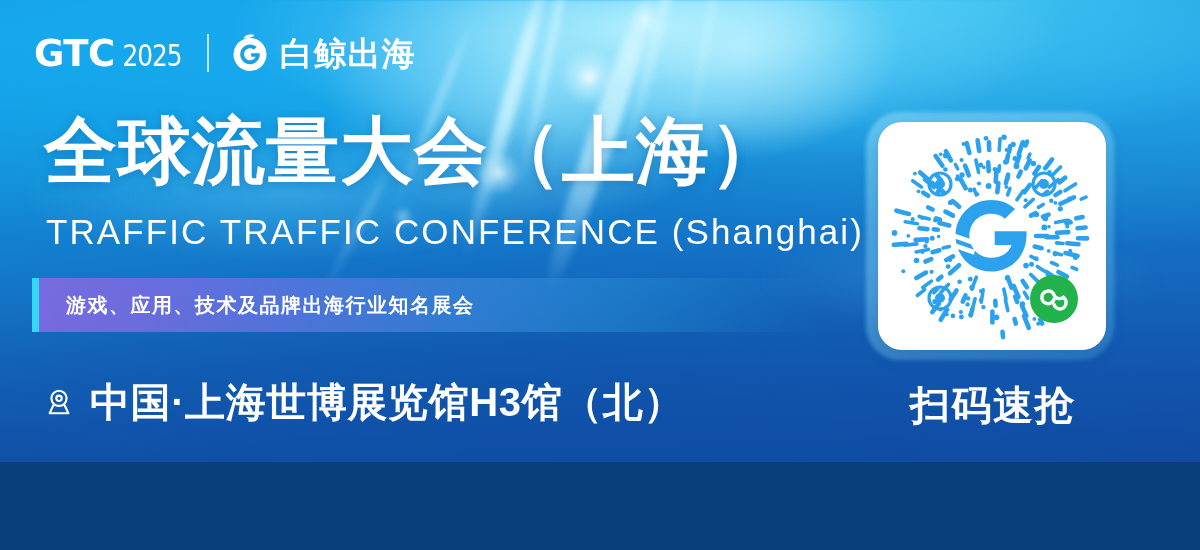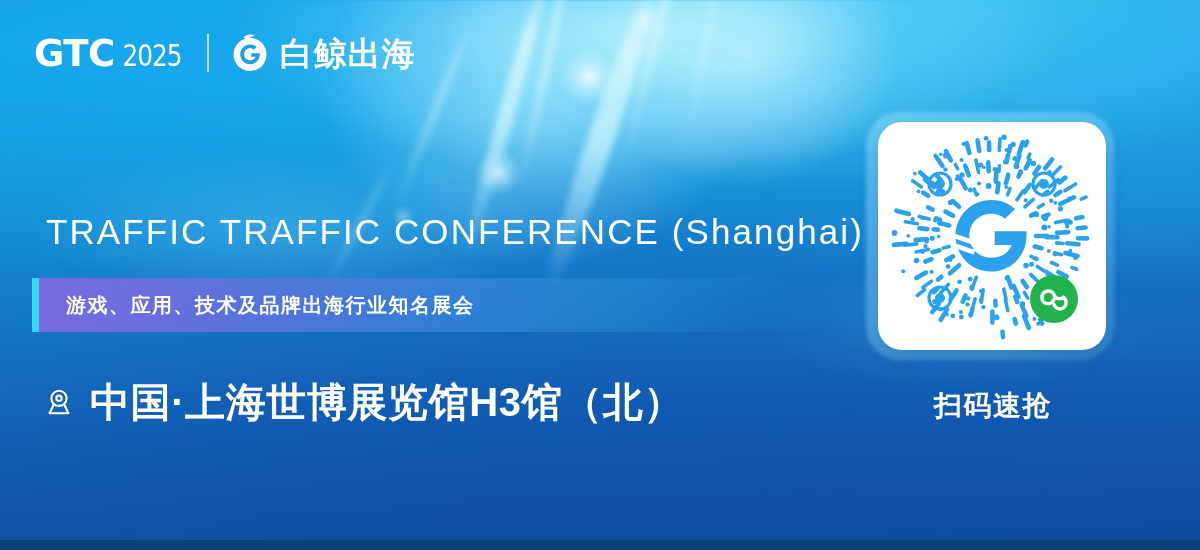--- a/index.html
+++ b/index.html
@@ -5,21 +5,21 @@
   html, body {
     margin: 0;
     padding: 0;
     background: #0b3f7a;
   }
   * { box-sizing: border-box; }
 
   .banner {
     position: relative;
     width: 1200px;
-    height: 540px;
+    height: 462px;
     overflow: hidden;
     font-family: "Liberation Sans", "DejaVu Sans", sans-serif;
     background: #4d7c0f;
   }
 
   
   .bg-base {
     position: absolute; inset: 0;
     background:
       radial-gradient(130% 95% at 16% 2%,  #16a7ec 0%,  #16a7ec 12%, rgba(22,167,236,0) 52%),
@@ -201,21 +201,21 @@
     background: #ffffff; z-index: 6;
     box-shadow: 0 6px 18px rgba(8,56,120,0.22);
   }
   .qr-card svg { display: block; width: 228px; height: 228px; }
 
   .qr-caption {
     position: absolute; left: 862px; top: 384px;
     width: 262px; text-align: center; z-index: 6;
   }
   .qr-caption div {
-    font-size: 28px; font-weight: 700; color: #ffffff;
+    font-size: 40px; font-weight: 700; color: #ffffff;
     letter-spacing: 1.5px; line-height: 43px; white-space: nowrap;
   }
 </style>
 </head>
 <body>
 
 <div class="banner">
 
   <div class="bg-base"></div>
   <div class="bg-aurora"></div>
@@ -248,20 +248,21 @@
           <circle cx="21" cy="22.5" r="16.5" fill="#ffffff"></circle>
           <path d="M21 12.4c-5.4 0-9.8 4.4-9.8 9.9s4.4 9.9 9.8 9.9c5.4 0 9.8-4.4 9.8-9.9v-1.1h-8.6v3.6h4.4c-.7 2-2.9 3.5-5.6 3.5-3.3 0-5.9-2.6-5.9-6s2.6-6 5.9-6c1.5 0 2.8.5 3.8 1.4l2.9-2.7c-1.7-1.6-4.1-2.6-6.7-2.6z" fill="#1ba0e6"></path>
           <path d="M16.6 4.2c1.8-1.4 4.6-1.9 7.2-1.2.7.2.7 1-.1 1.2-1.6.4-2.9 1.1-3.8 2.1-.4.5-1.2.4-1.4-.2-.3-.8-.9-1.3-1.8-1.5-.4-.1-.5-.2-.1-.4z" fill="#ffffff"></path>
           <path d="M14.6 5.6c2.4-2.7 6.6-3.8 10-2.6.8.3.6 1.2-.2 1.3-2.6.4-4.6 1.5-6 3.3-.6.8-1.9.6-2.2-.4-.3-.9-.9-1.5-1.8-1.7-.3-.1-.3-.3.2 0z" fill="#ffffff"></path>
         </svg>
       </span>
       <span class="bw-name">白鲸出海</span>
     </div>
   </div>
 
+  <div class="title-cn">全球流量大会（上海）</div>
   <div class="title-en">TRAFFIC TRAFFIC CONFERENCE (Shanghai)</div>
 
   <div class="tagline-band"></div>
   <div class="tagline-bar"></div>
   <div class="tagline-text">游戏、应用、技术及品牌出海行业知名展会</div>
 
   <div class="info-line info-venue">
     <span class="info-icon">
       <svg viewBox="0 0 34 34" xmlns="http://www.w3.org/2000/svg" fill="none" stroke="#ffffff" stroke-width="2.1" stroke-linecap="round" stroke-linejoin="round">
         <circle cx="17" cy="13.3" r="7.6"></circle>

